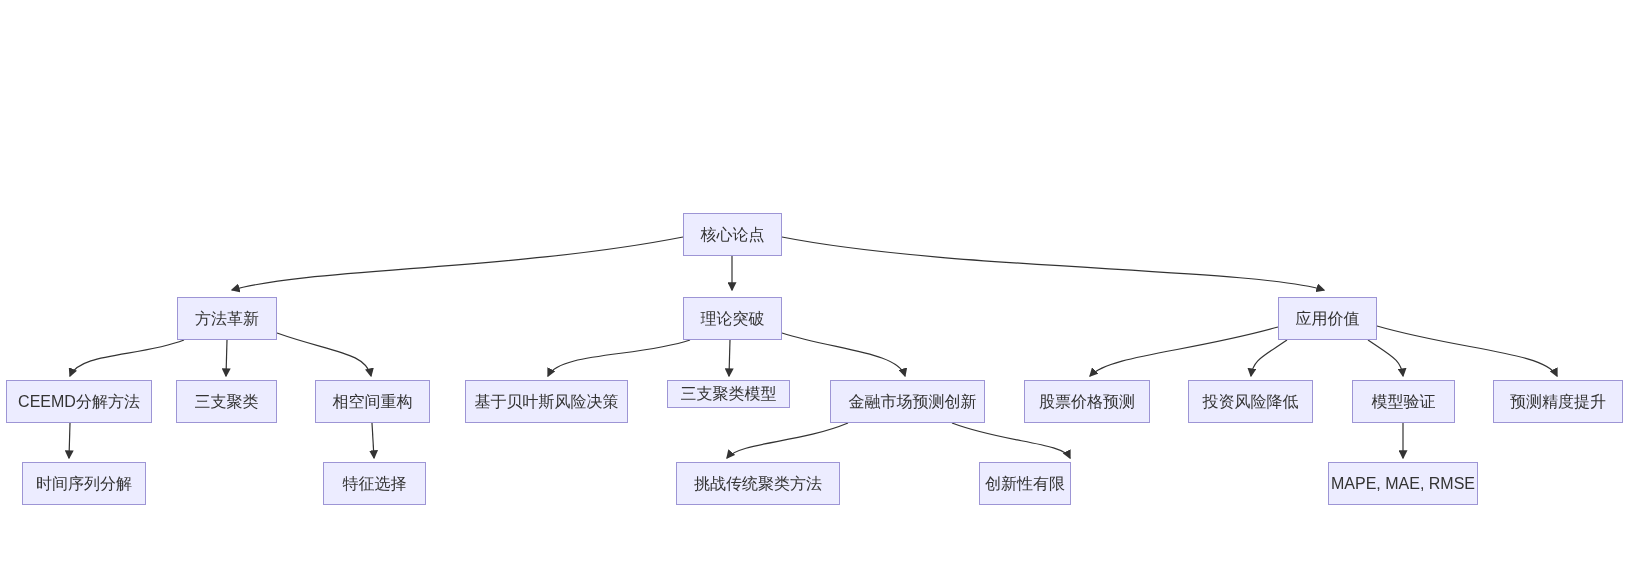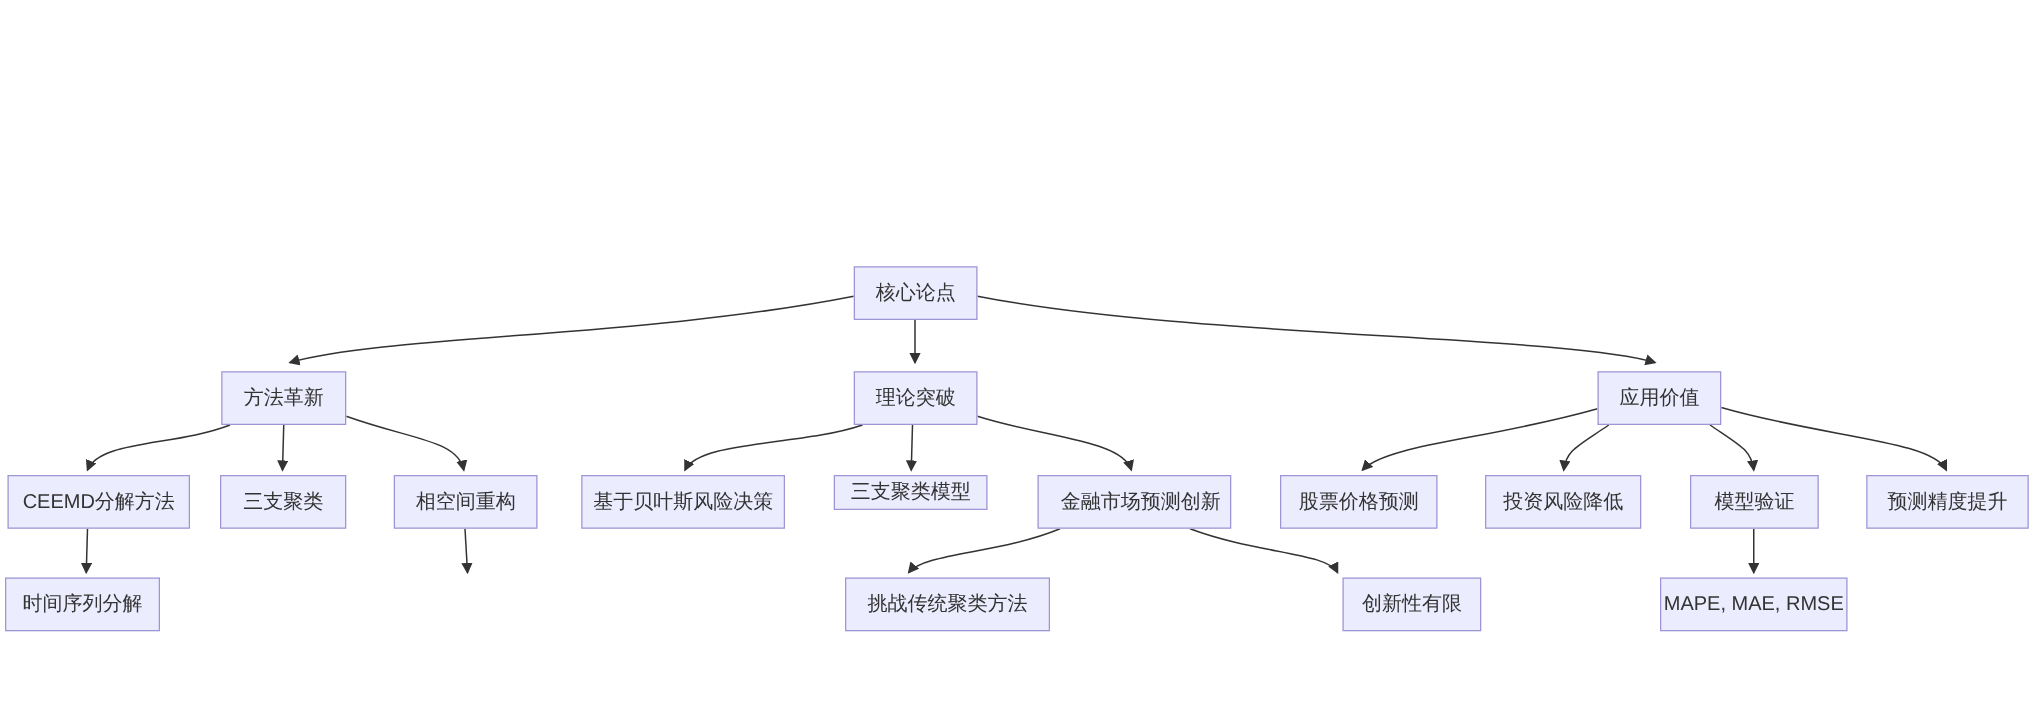--- a/index.html
+++ b/index.html
@@ -87,18 +87,19 @@
   <div class="node" style="left:176px; top:380px; width:101px; height:43px;">三支聚类</div>
   <div class="node" style="left:315px; top:380px; width:115px; height:43px;">相空间重构</div>
   <div class="node" style="left:465px; top:380px; width:163px; height:43px;">基于贝叶斯风险决策</div>
   <div class="node" style="left:667px; top:380px; width:123px; height:28px;">三支聚类模型</div>
   <div class="node" style="left:830px; top:380px; width:155px; height:43px;padding-left:10px;">金融市场预测创新</div>
   <div class="node" style="left:1024px; top:380px; width:126px; height:43px;">股票价格预测</div>
   <div class="node" style="left:1188px; top:380px; width:125px; height:43px;">投资风险降低</div>
   <div class="node" style="left:1352px; top:380px; width:103px; height:43px;">模型验证</div>
   <div class="node" style="left:1493px; top:380px; width:130px; height:43px;">预测精度提升</div>
 
-  <div class="node" style="left:4px; top:462px; width:124px; height:43px;">时间序列分解</div>
+  <div class="node" style="left:22px; top:462px; width:124px; height:43px;">时间序列分解</div>
+  <div class="node" style="left:323px; top:462px; width:103px; height:43px;">特征选择</div>
   <div class="node" style="left:676px; top:462px; width:164px; height:43px;">挑战传统聚类方法</div>
-  <div class="node" style="left:1074px; top:462px; width:111px; height:43px;">创新性有限</div>
+  <div class="node" style="left:979px; top:462px; width:92px; height:43px;">创新性有限</div>
   <div class="node" style="left:1328px; top:462px; width:150px; height:43px;">MAPE, MAE, RMSE</div>
 
 </div>
 
 </body></html>

